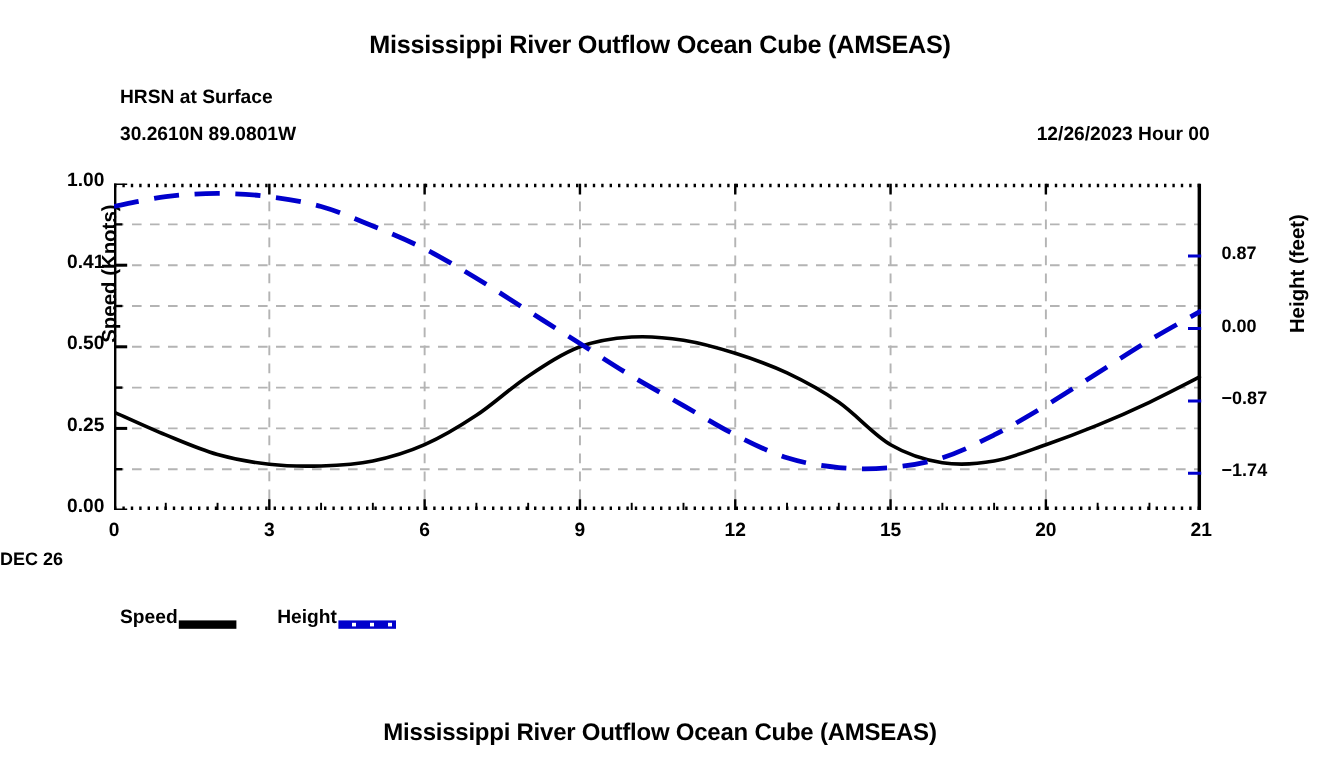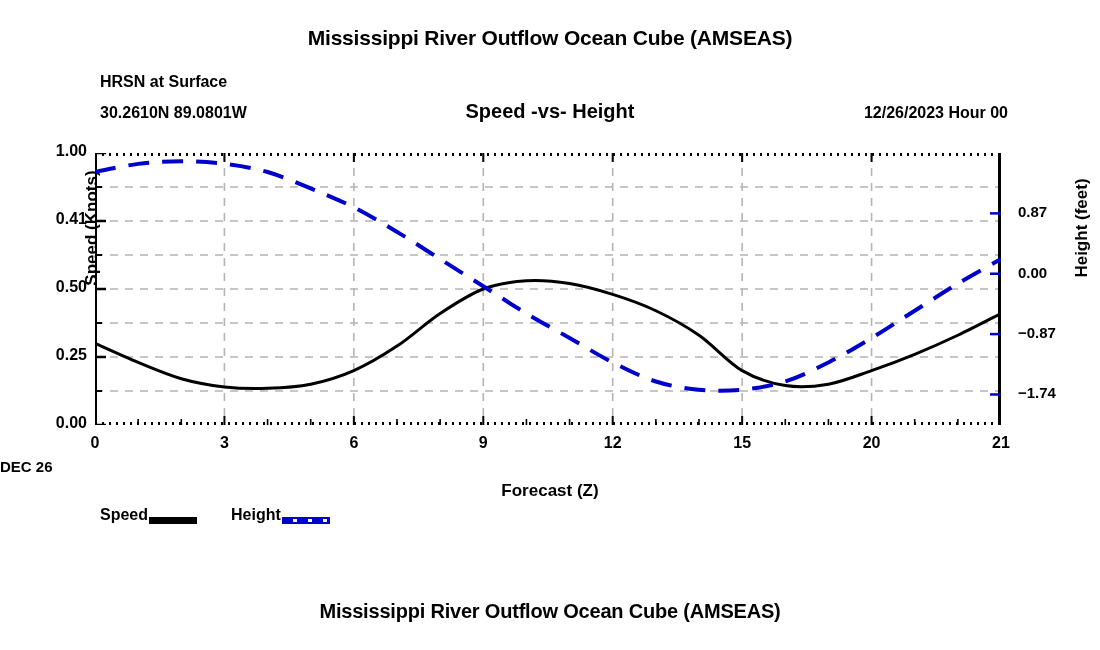--- a/index.html
+++ b/index.html
@@ -199,21 +199,20 @@
 </style>
 </head>
 <body>
 
 <div id="page">
 
   <div class="main-title">Mississippi River Outflow Ocean Cube (AMSEAS)</div>
 
   <div class="subhead-left1">HRSN at Surface</div>
   <div class="subhead-left2">30.2610N  89.0801W</div>
-  <div class="subhead-center">Speed -vs- Height</div>
   <div class="subhead-right">12/26/2023 Hour 00</div>
 
   <div class="ylabel-left">Speed (Knots)</div>
   <div class="ylabel-right">Height (feet)</div>
 
   <div id="ytick-left-layer">
       <div class="ytick-left" style="top: 414px;">0.00</div>
       <div class="ytick-left" style="top: 346px;">0.25</div>
       <div class="ytick-left" style="top: 278px;">0.50</div>
       <div class="ytick-left" style="top: 210px;">0.41</div>
@@ -303,21 +302,20 @@
           <line x1="862.86" x2="862.86" y1="272" y2="266" stroke="#000000" stroke-width="1.6"></line>
         </g>
       <g id="series-layer">
           <path d="M 0.00 190.40 C 7.19 193.57, 28.76 203.55, 43.14 209.44 C 57.52 215.33, 71.90 221.68, 86.29 225.76 C 100.67 229.84, 115.05 232.33, 129.43 233.92 C 143.81 235.51, 158.19 235.73, 172.57 235.28 C 186.95 234.83, 201.33 234.15, 215.71 231.20 C 230.10 228.25, 244.48 223.95, 258.86 217.60 C 273.24 211.25, 287.62 202.64, 302.00 193.12 C 316.38 183.60, 330.76 170.00, 345.14 160.48 C 359.52 150.96, 373.90 141.44, 388.29 136.00 C 402.67 130.56, 417.05 128.75, 431.43 127.84 C 445.81 126.93, 460.19 128.29, 474.57 130.56 C 488.95 132.83, 503.33 136.91, 517.71 141.44 C 532.10 145.97, 546.48 150.96, 560.86 157.76 C 575.24 164.56, 589.62 172.27, 604.00 182.24 C 618.38 192.21, 632.76 209.21, 647.14 217.60 C 661.52 225.99, 675.90 230.29, 690.29 232.56 C 704.67 234.83, 719.05 233.69, 733.43 231.20 C 747.81 228.71, 762.19 222.59, 776.57 217.60 C 790.95 212.61, 805.33 207.17, 819.71 201.28 C 834.10 195.39, 848.48 189.04, 862.86 182.24 C 877.24 175.44, 898.81 164.11, 906.00 160.48" fill="none" stroke="#000000" stroke-width="3" stroke-linecap="butt" stroke-linejoin="round"></path>
           <path d="M 0.00 19.04 C 7.19 17.68, 28.76 12.69, 43.14 10.88 C 57.52 9.07, 71.90 8.16, 86.29 8.16 C 100.67 8.16, 115.05 9.07, 129.43 10.88 C 143.81 12.69, 158.19 14.96, 172.57 19.04 C 186.95 23.12, 201.33 29.47, 215.71 35.36 C 230.10 41.25, 244.48 47.15, 258.86 54.40 C 273.24 61.65, 287.62 70.27, 302.00 78.88 C 316.38 87.49, 330.76 97.01, 345.14 106.08 C 359.52 115.15, 373.90 124.21, 388.29 133.28 C 402.67 142.35, 417.05 151.87, 431.43 160.48 C 445.81 169.09, 460.19 176.80, 474.57 184.96 C 488.95 193.12, 503.33 202.19, 517.71 209.44 C 532.10 216.69, 546.48 223.95, 560.86 228.48 C 575.24 233.01, 589.62 235.28, 604.00 236.64 C 618.38 238.00, 632.76 238.00, 647.14 236.64 C 661.52 235.28, 675.90 233.01, 690.29 228.48 C 704.67 223.95, 719.05 216.69, 733.43 209.44 C 747.81 202.19, 762.19 193.57, 776.57 184.96 C 790.95 176.35, 805.33 166.83, 819.71 157.76 C 834.10 148.69, 848.48 139.17, 862.86 130.56 C 877.24 121.95, 898.81 110.16, 906.00 106.08" fill="none" stroke="#0000cc" stroke-width="4" stroke-linecap="butt" stroke-linejoin="round" stroke-dasharray="21,13"></path>
         </g>
     </svg>
   </div>
 
   <div class="xlabel-day">DEC 26</div>
-  <div class="xlabel-main">Forecast (Z)</div>
 
   <div id="legend">
     <div class="legend-entry">
       <span class="legend-text">Speed</span>
       <span class="legend-swatch solid"></span>
     </div>
     <div class="legend-entry">
       <span class="legend-text">Height</span>
       <span class="legend-swatch dashed"></span>
     </div>

